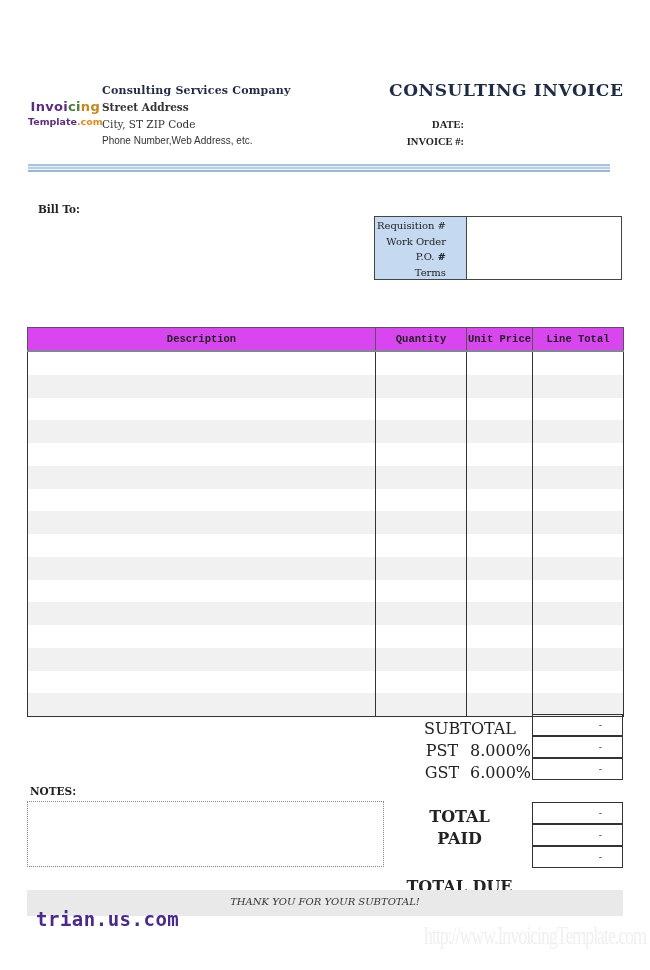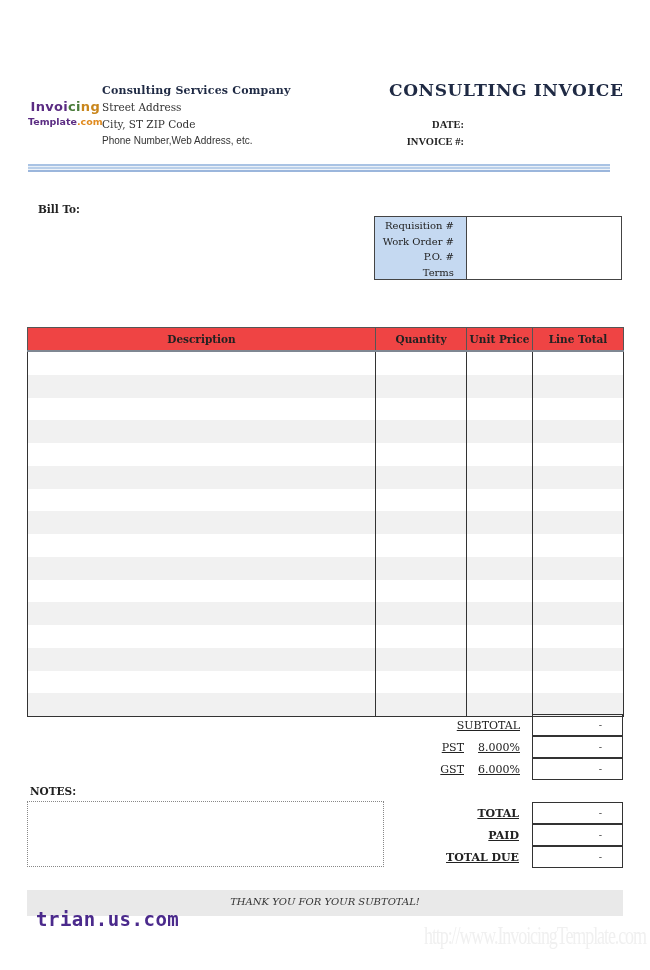--- a/index.html
+++ b/index.html
@@ -23,32 +23,32 @@
                    font-size: 17px; color: #1f2a44; letter-spacing: 0.6px; }
   .meta-label { font-family: Liberation Serif, serif; font-weight: bold; font-size: 10.5px; color: #222; text-align: right; width: 100px; }
 
   .rule { left: 28px; width: 582px; top: 164px; height: 8px;
           background: linear-gradient(to bottom, #a9c3e4 0px, #a9c3e4 2px, #e9f0f8 2px, #e9f0f8 3px, #b9cfe9 3px, #b9cfe9 5px, #eef3f9 5px, #eef3f9 6px, #9bb6dc 6px, #9bb6dc 8px); }
 
   .billto-label { left: 38px; top: 203px; font-weight: bold; font-size: 10.5px; }
 
   .ref-box { left: 374px; top: 216px; width: 248px; height: 64px; border: 1px solid #444; box-sizing: border-box; display: flex; }
   .ref-labels { width: 92px; background: #c5d9f1; border-right: 1px solid #444; box-sizing: border-box; padding-top: 1px; }
-  .ref-label { height: 15.5px; line-height: 15.5px; font-size: 10px; text-align: right; padding-right: 12px; color: #222; }
+  .ref-label { height: 15.5px; line-height: 15.5px; font-size: 10px; text-align: right; padding-right: 20px; color: #222; }
   .ref-values { flex: 1; }
 
   .items-table { left: 27px; top: 327px; width: 596px; border-collapse: collapse; table-layout: fixed; }
-  .items-table th { background: #ef4444; height: 22px; font-size: 10.5px; font-weight: bold; color: #222;
-                    border: 1px solid #555; border-bottom: 2px solid #7f8792; padding: 0; text-align: center; }
+  .items-table th { background: #d946ef; height: 22px; font-size: 10.5px; font-weight: bold; color: #222;
+                    border: 1px solid #555; border-bottom: 2px solid #7f8792; padding: 0; text-align: center; font-family: Liberation Mono, monospace; }
   .items-table td { height: 22.75px; padding: 0; border-left: 1px solid #333; border-right: 1px solid #333; }
   .items-table tr.odd td { background: #ffffff; }
   .items-table tr.even td { background: #f1f1f1; }
   .items-table tbody tr:last-child td { border-bottom: 1px solid #333; }
 
-  .sum-label { font-size: 11px; color: #222; text-align: right; text-decoration: underline; }
+  .sum-label { font-size: 16px; color: #222; text-align: center; }
   .sum-box { left: 532px; width: 91px; height: 22px; border: 1px solid #333; box-sizing: border-box;
              text-align: right; padding-right: 20px; font-size: 10px; line-height: 20px; color: #555;
              font-family: "Liberation Sans", sans-serif; }
   .sum-bold { font-weight: bold; }
 
   .notes-label { left: 30px; top: 785px; font-weight: bold; font-size: 10.5px; }
   .notes-box { left: 27px; top: 801px; width: 357px; height: 66px; border: 1px dotted #888; box-sizing: border-box; }
 
   .thanks-bar { left: 27px; top: 890px; width: 596px; height: 26px; background: #e9e9e9; text-align: center;
                 font-style: italic; font-size: 10px; line-height: 24px; color: #333; }
@@ -63,21 +63,21 @@
 <div class="abs logo">
   <div class="logo-line1">
     <span class="c1">Invoi</span><span class="c3">ci</span><span class="c4">ng</span>
   </div>
   <div class="logo-line2">
     <span class="c5">Template</span><span class="c6">.com</span>
   </div>
 </div>
 
 <div class="abs company-name">Consulting Services Company</div>
-<div class="abs company-line" style="top:101px;">Street Address</div>
+<div class="abs company-line" style="top:101px;font-weight:bold;">Street Address</div>
 <div class="abs company-line" style="top:118px;">City, ST  ZIP Code</div>
 <div class="abs company-phone">Phone Number,Web Address, etc.</div>
 
 <div class="abs invoice-title">CONSULTING INVOICE</div>
 <div class="abs meta-label" style="left:364px; top:119px;">DATE:</div>
 <div class="abs" style="left:470px; top:117px; width:150px; height:16px;"></div>
 <div class="abs meta-label" style="left:364px; top:136px;">INVOICE #:</div>
 <div class="abs" style="left:470px; top:134px; width:150px; height:16px;"></div>
 
 <div class="abs rule"></div>
@@ -228,18 +228,18 @@
 
 <div class="abs notes-label">NOTES:</div>
 <div class="abs notes-box"></div>
 
 <div class="abs sum-label sum-bold" style="left:400px; top:807px; width:119px;">TOTAL</div>
 <div class="abs sum-box" style="top:802px;">-</div>
 
 <div class="abs sum-label sum-bold" style="left:400px; top:829px; width:119px;">PAID</div>
 <div class="abs sum-box" style="top:824px;">-</div>
 
-<div class="abs sum-label sum-bold" style="left:400px; top:851px; width:119px;">TOTAL DUE</div>
+<div class="abs sum-label sum-bold" style="left:400px; top:877px; width:119px;">TOTAL DUE</div>
 <div class="abs sum-box" style="top:846px;">-</div>
 
 <div class="abs thanks-bar">THANK YOU FOR YOUR SUBTOTAL!</div>
 <div class="abs watermark">http://www.InvoicingTemplate.com</div>
 <div class="abs brand-foot">trian.us.com</div>
 
 </body></html>

